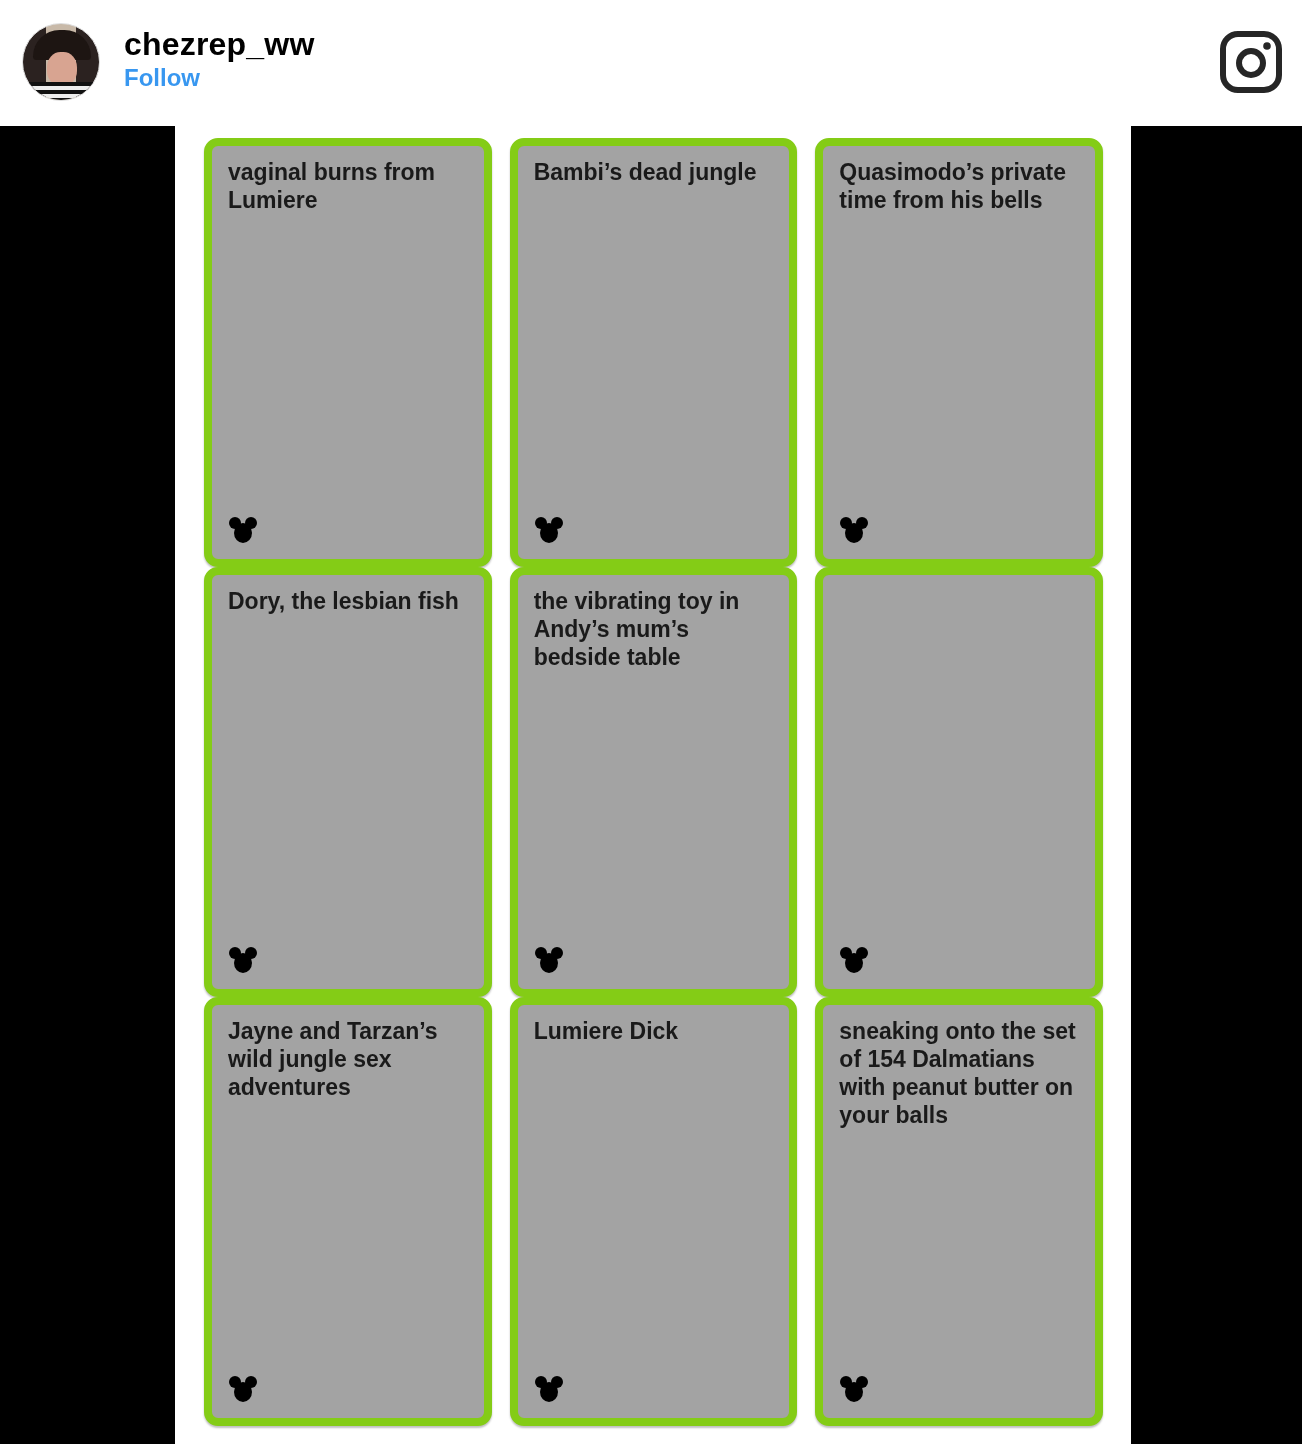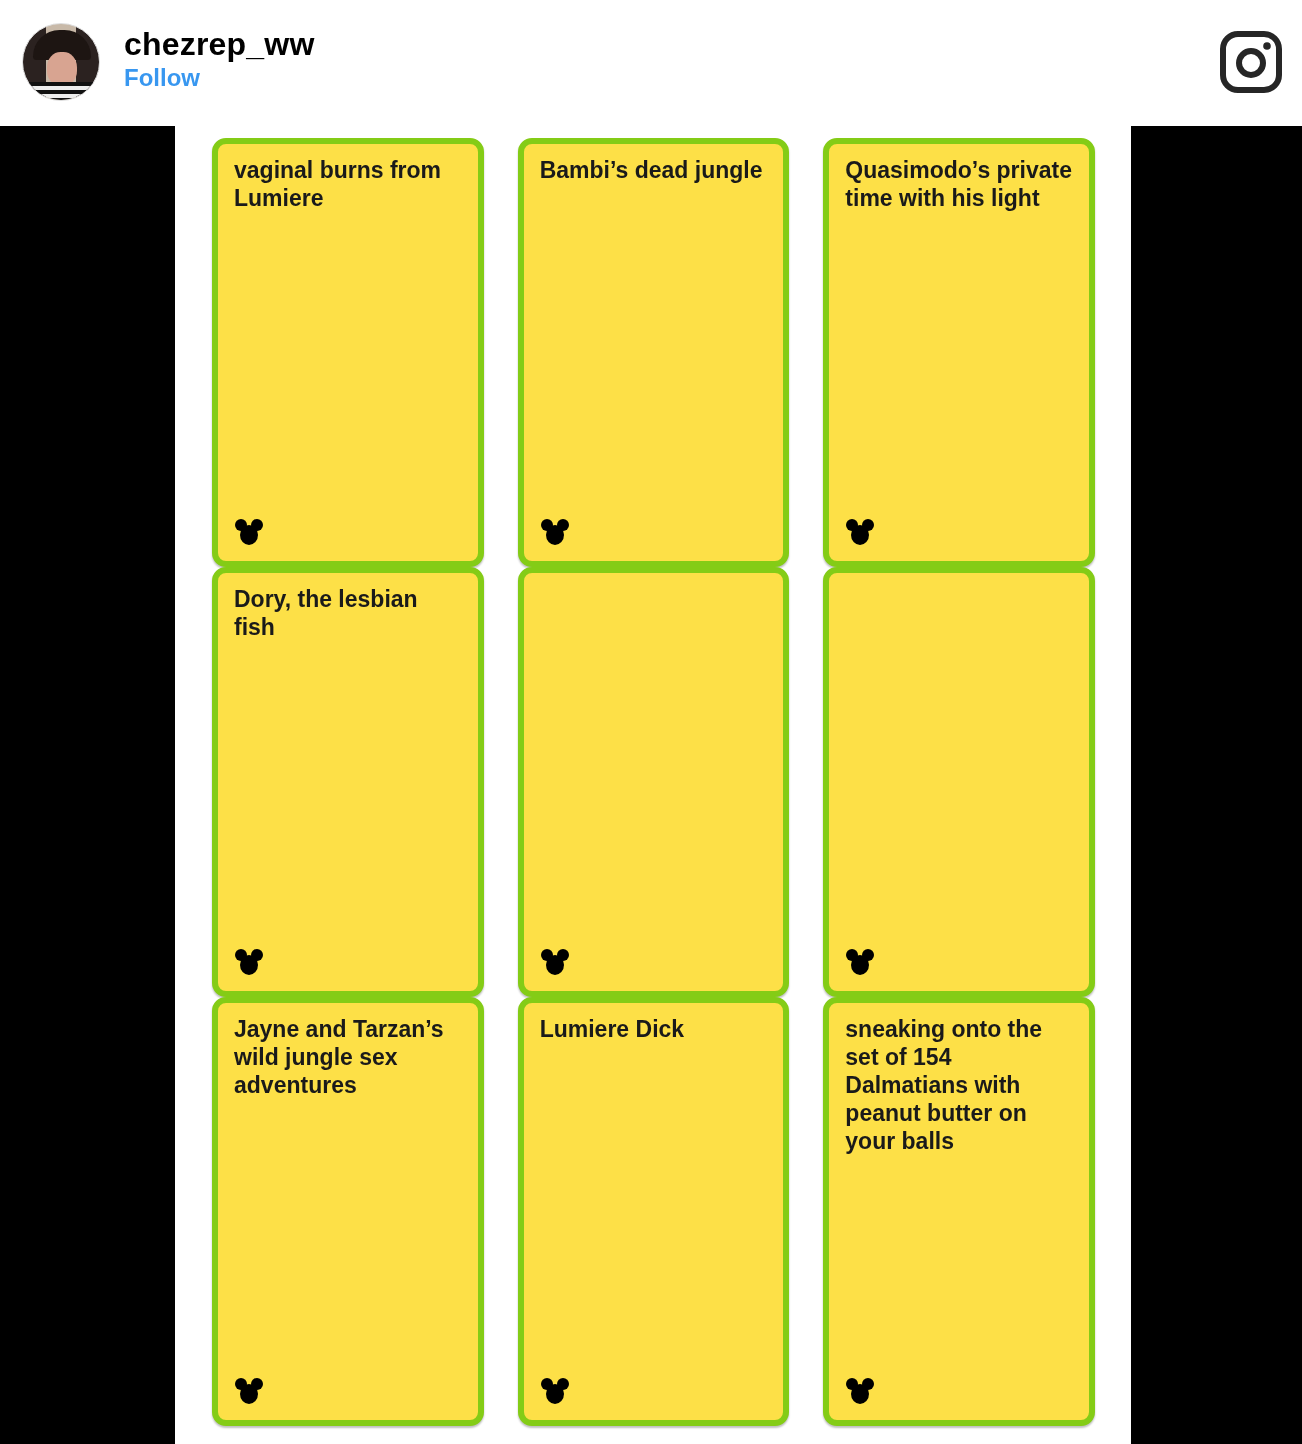--- a/index.html
+++ b/index.html
@@ -16,21 +16,21 @@
                    background: repeating-linear-gradient(180deg, #111 0 4px, #eee 4px 8px); }
   .username { position: absolute; left: 124px; top: 26px; font-size: 32px; font-weight: bold; color: #000000; letter-spacing: 0.2px; }
   .follow { position: absolute; left: 124px; top: 64px; font-size: 24px; font-weight: bold; color: #3897f0; cursor: pointer; }
   .ig-icon { position: absolute; left: 1219px; top: 30px; width: 64px; height: 64px; }
 
   .stage { position: absolute; left: 0; top: 126px; width: 1302px; height: 1318px; background: #000000; }
   .sheet { position: absolute; left: 175px; top: 0; width: 956px; height: 1318px; background: #ffffff; }
 
   .grid { position: absolute; left: 20px; top: 12px; width: 917px; height: 1288px;
           display: grid; grid-template-columns: repeat(3, 1fr); grid-template-rows: repeat(3, 1fr); }
-  .card { position: relative; border: 6px solid #84cc16; border-radius: 14px; background: #fde047; margin: 0 17px;
+  .card { position: relative; border: 8px solid #84cc16; border-radius: 14px; background: #a3a3a3; margin: 0 9px;
           box-shadow: 0 2px 2px rgba(0,0,0,0.25); }
   .card-text { position: absolute; left: 16px; top: 12px; right: 14px; font-size: 23px; font-weight: bold; color: #1a1a1a; line-height: 28px; }
   .mouse { position: absolute; left: 16px; bottom: 14px; width: 30px; height: 30px; }
 </style>
 </head>
 <body>
 
 <div class="header">
   <div class="avatar">
     <div class="hair"></div>
@@ -59,36 +59,37 @@
         </div>
       <div class="card">
           <div class="card-text">Bambi’s dead jungle</div>
           <svg class="mouse" viewBox="0 0 30 30">
             <circle cx="7" cy="8" r="6" fill="#000"></circle>
             <circle cx="23" cy="8" r="6" fill="#000"></circle>
             <ellipse cx="15" cy="18" rx="9" ry="10" fill="#000"></ellipse>
           </svg>
         </div>
       <div class="card">
-          <div class="card-text">Quasimodo’s private time with his light</div>
+          <div class="card-text">Quasimodo’s private time from his bells</div>
           <svg class="mouse" viewBox="0 0 30 30">
             <circle cx="7" cy="8" r="6" fill="#000"></circle>
             <circle cx="23" cy="8" r="6" fill="#000"></circle>
             <ellipse cx="15" cy="18" rx="9" ry="10" fill="#000"></ellipse>
           </svg>
         </div>
       <div class="card">
           <div class="card-text">Dory, the lesbian fish</div>
           <svg class="mouse" viewBox="0 0 30 30">
             <circle cx="7" cy="8" r="6" fill="#000"></circle>
             <circle cx="23" cy="8" r="6" fill="#000"></circle>
             <ellipse cx="15" cy="18" rx="9" ry="10" fill="#000"></ellipse>
           </svg>
         </div>
       <div class="card">
+          <div class="card-text">the vibrating toy in Andy’s mum’s bedside table</div>
           <svg class="mouse" viewBox="0 0 30 30">
             <circle cx="7" cy="8" r="6" fill="#000"></circle>
             <circle cx="23" cy="8" r="6" fill="#000"></circle>
             <ellipse cx="15" cy="18" rx="9" ry="10" fill="#000"></ellipse>
           </svg>
         </div>
       <div class="card">
           <svg class="mouse" viewBox="0 0 30 30">
             <circle cx="7" cy="8" r="6" fill="#000"></circle>
             <circle cx="23" cy="8" r="6" fill="#000"></circle>

